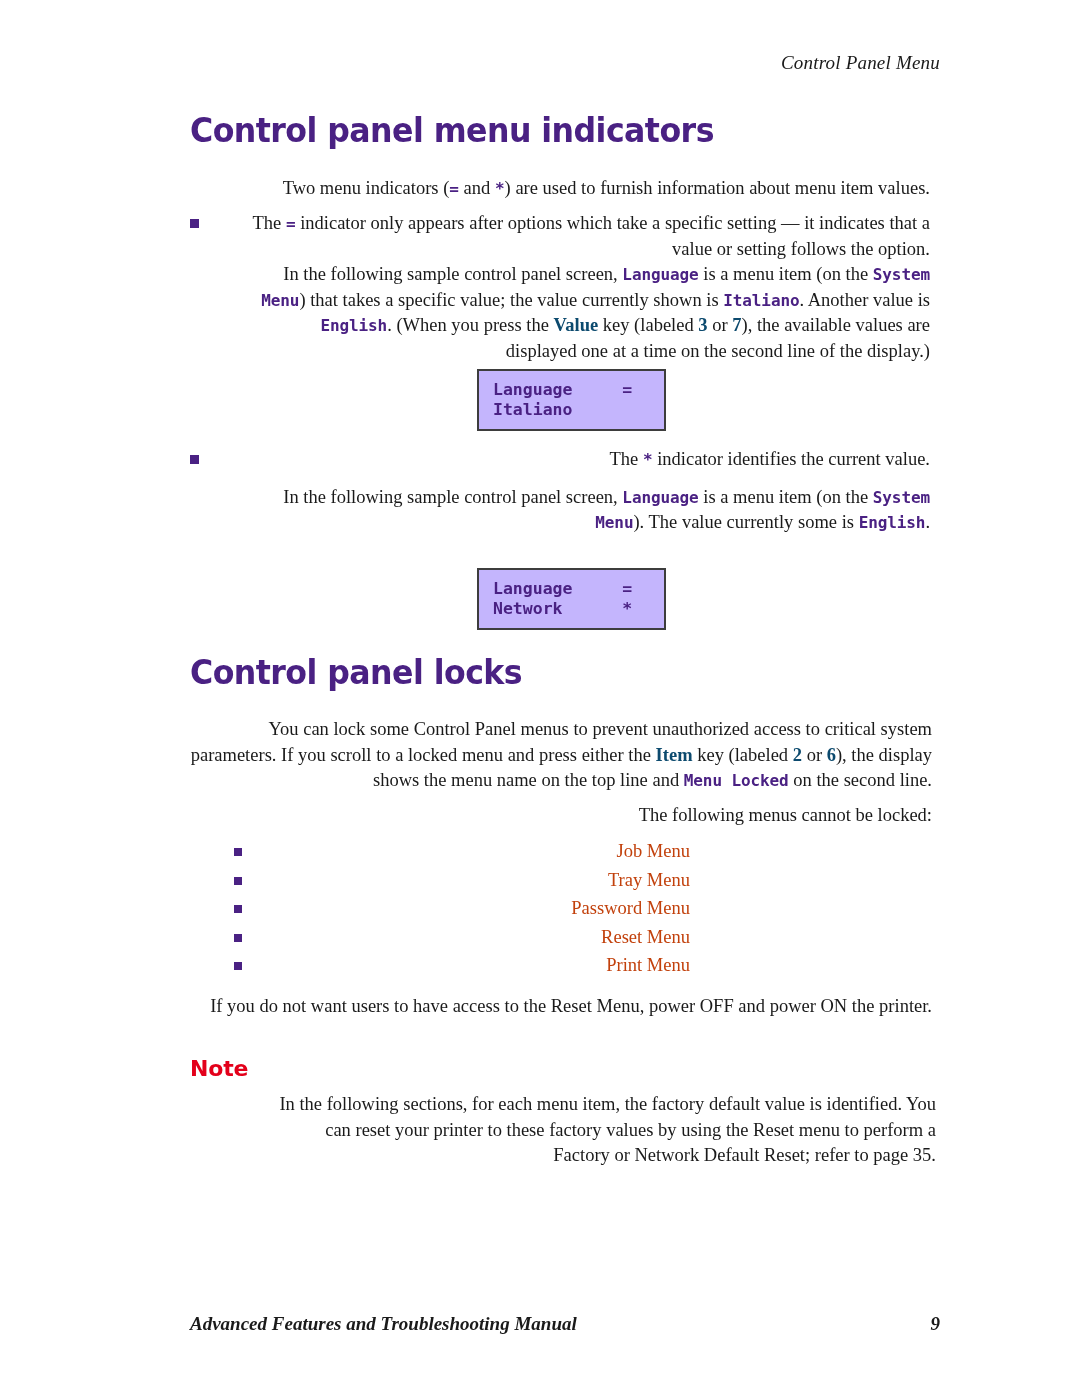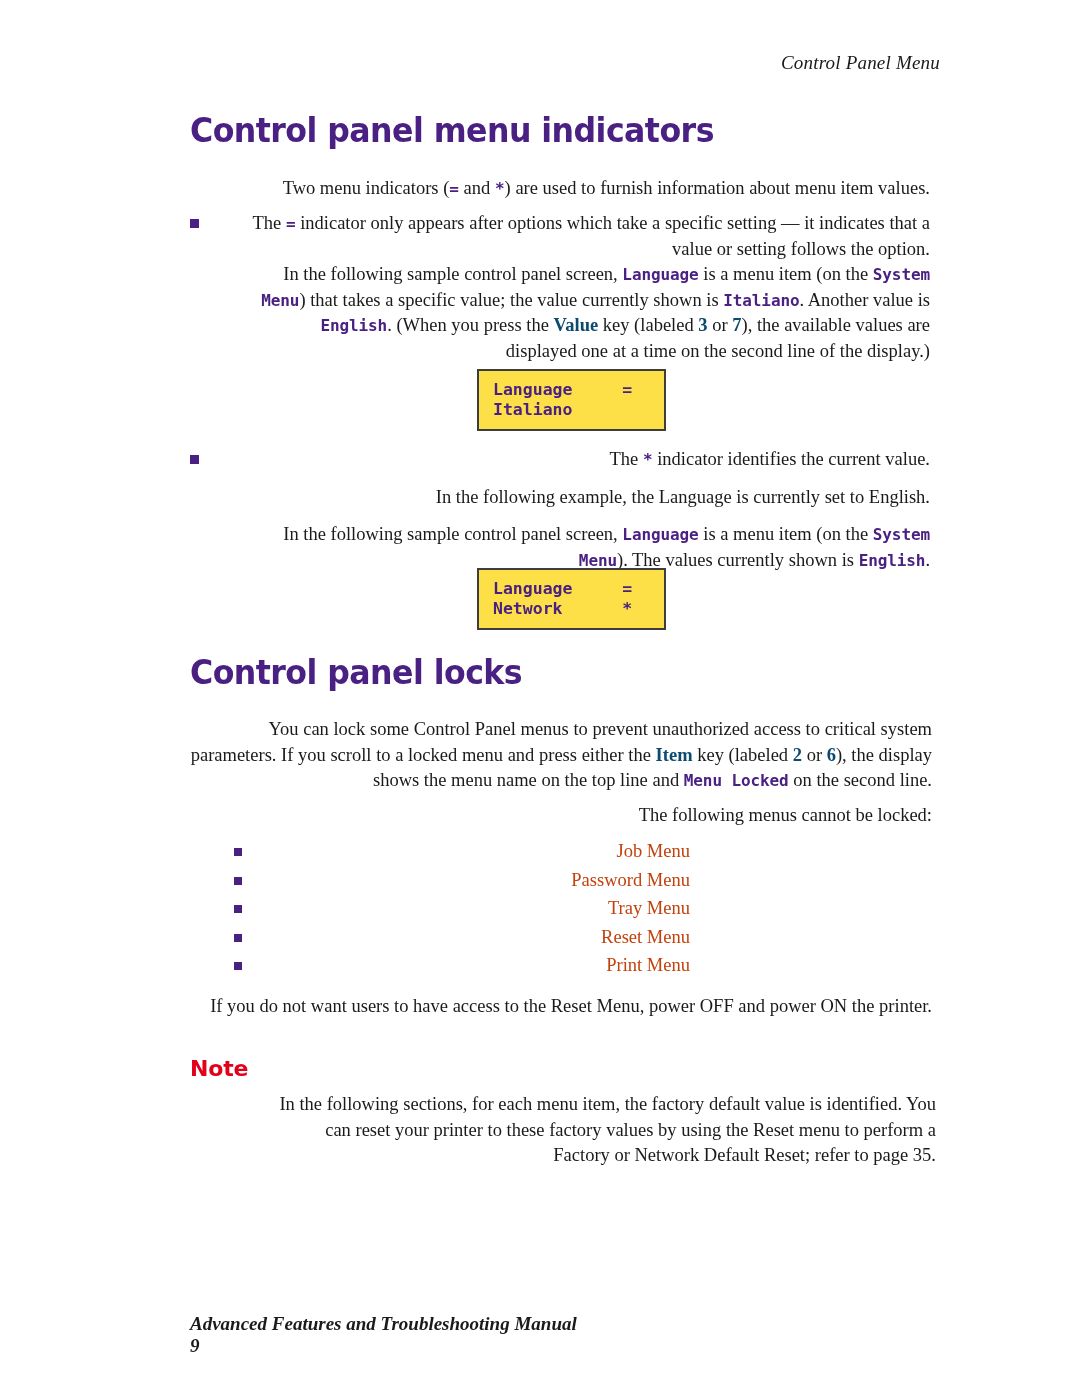--- a/index.html
+++ b/index.html
@@ -93,21 +93,21 @@
   }
   .sub-para.tight { margin-top: 12px; }
 
   
   .lcd {
     position: absolute;
     left: 287px;
     width: 189px;
     box-sizing: border-box;
     border: 2px solid #3d3d3d;
-    background: #fde047;
+    background: #c4b5fd;
     padding: 9px 0 9px 0;
   }
   .lcd-1 { top: 369px; }
   .lcd-2 { top: 568px; }
   .lcd-line {
     font-family: "DejaVu Sans Mono", monospace;
     font-weight: bold;
     font-size: 16.5px;
     line-height: 20px;
     color: #4A2183;
@@ -173,21 +173,20 @@
     right: 140px;
     top: 1313px;
     display: flex;
     justify-content: space-between;
     align-items: baseline;
     font-family: "Liberation Serif", serif;
     font-style: italic;
     font-weight: bold;
     font-size: 19px;
     color: #1a1a1a;
-    flex-direction: column;
   }
   .footer .pageno { font-weight: bold; font-style: italic; }
 </style>
 </head>
 <body>
 
 <div class="page">
 
   <div class="running-header">Control Panel Menu</div>
 
@@ -210,48 +209,47 @@
       <div class="lcd-line">Language     =</div>
       <div class="lcd-line">Italiano</div>
     </div>
 
     <div class="bullet-block blk-2">
       <div class="bullet-row">
         <span class="sq"></span>
         <p class="body"><span>The </span><span class="mono-ind">*</span><span> indicator identifies the current value.</span></p>
       </div>
 
-      <p class="body sub-para tight">In the following example, the Language is currently set to English.</p>
-
-      <p class="body sub-para tight"><span>In the following sample control panel screen, </span><span class="mono">Language</span><span> is a menu item (on the </span><span class="mono">System Menu</span><span>). The values currently shown is </span><span class="mono">English</span><span>.</span></p>
+
+      <p class="body sub-para tight"><span>In the following sample control panel screen, </span><span class="mono">Language</span><span> is a menu item (on the </span><span class="mono">System Menu</span><span>). The value currently some is </span><span class="mono">English</span><span>.</span></p>
     </div>
 
     <div class="lcd lcd-2">
       <div class="lcd-line">Language     =</div>
       <div class="lcd-line">Network      *</div>
     </div>
 
     <h1 class="section-title title-locks">Control panel locks</h1>
 
     <p class="body locks-para"><span>You can lock some Control Panel menus to prevent unauthorized access to critical system parameters. If you scroll to a locked menu and press either the </span><b class="k">Item</b><span> key (labeled </span><b class="k">2</b><span> or </span><b class="k">6</b><span>), the display shows the menu name on the top line and </span><span class="mono">Menu Locked</span><span> on the second line.</span></p>
 
     <p class="body locks-intro">The following menus cannot be locked:</p>
 
     <div class="menu-list">
       <div class="menu-item">
         <span class="sq sq-sm"></span>
         <span>Job Menu</span>
       </div>
       <div class="menu-item">
         <span class="sq sq-sm"></span>
+        <span>Tray Menu</span>
+      </div>
+      <div class="menu-item">
+        <span class="sq sq-sm"></span>
         <span>Password Menu</span>
-      </div>
-      <div class="menu-item">
-        <span class="sq sq-sm"></span>
-        <span>Tray Menu</span>
       </div>
       <div class="menu-item">
         <span class="sq sq-sm"></span>
         <span>Reset Menu</span>
       </div>
       <div class="menu-item">
         <span class="sq sq-sm"></span>
         <span>Print Menu</span>
       </div>
     </div>

